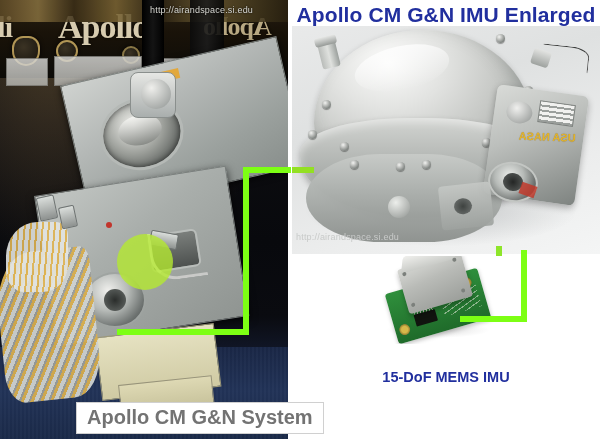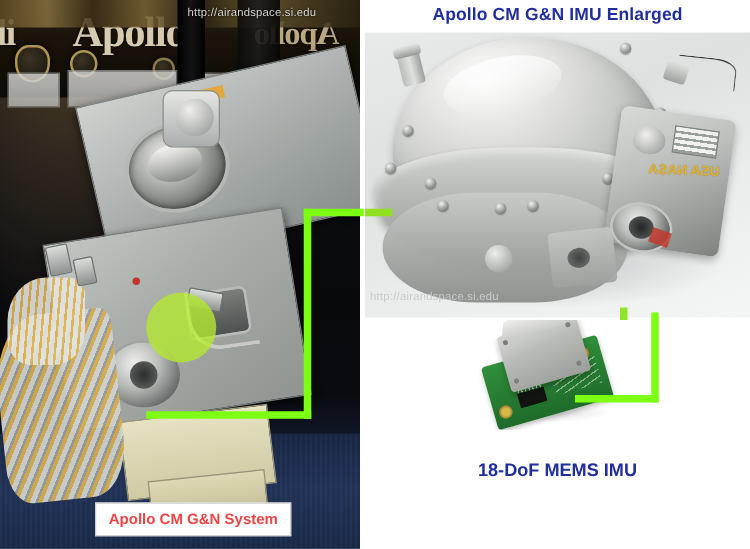--- a/index.html
+++ b/index.html
@@ -91,21 +91,21 @@
   .gn-wire{position:absolute;left:150px;top:230px;width:52px;height:46px;
     border-left:3px solid #e8e8e6;border-bottom:3px solid #cfcfcd;border-radius:0 0 0 26px;
     transform:rotate(-8deg);opacity:.9;}
   .gn-red{position:absolute;left:106px;top:222px;width:6px;height:6px;border-radius:50%;background:#c2352c;}
 
   .wm-left{position:absolute;left:150px;top:5px;font-size:9px;color:#d7d7d2;
     text-shadow:0 0 2px #000;letter-spacing:.2px;}
 
   .label-box{position:absolute;left:76px;top:402px;padding:3px 10px 4px;background:#ffffff;
     border:1px solid #d0d0d0;}
-  .label-box span{color:#ef4444;font-weight:bold;font-size:12px;letter-spacing:0px;}
+  .label-box span{color:#737373;font-weight:bold;font-size:20px;letter-spacing:0px;}
 
   
   .photo-imu{position:absolute;left:292px;top:26px;width:308px;height:228px;overflow:hidden;
     background:linear-gradient(160deg,#e9eaea 0%,#dfe1e1 35%,#eceded 70%,#f4f5f5 100%);}
   .imu-shadow{position:absolute;left:14px;top:150px;width:270px;height:70px;border-radius:50%;
     background:radial-gradient(ellipse,rgba(120,125,128,.35),rgba(255,255,255,0) 72%);}
   .imu-dome{position:absolute;left:22px;top:4px;width:218px;height:150px;
     border-radius:50% 50% 46% 46%/62% 62% 38% 38%;
     background:radial-gradient(ellipse at 34% 22%,#fbfbfa 0%,#e2e3e1 28%,#c6c8c5 55%,#aaaeab 78%,#909491 100%);
     box-shadow:inset -8px -10px 18px rgba(80,85,82,.35),0 2px 6px rgba(0,0,0,.18);}
@@ -190,21 +190,21 @@
   .conn-a-v{left:243px;top:167px;width:6px;height:168px;}
   .conn-a-h-top{left:243px;top:167px;width:48px;height:6px;}
   .conn-a-h-bot{left:117px;top:329px;width:132px;height:6px;}
   .conn-a-stub{left:292px;top:167px;width:22px;height:6px;background:#93e022;}
   .conn-b-v{left:521px;top:250px;width:6px;height:72px;}
   .conn-b-h{left:460px;top:316px;width:67px;height:6px;}
   .conn-b-stub{left:496px;top:246px;width:6px;height:10px;background:#8ee52a;}
 
   
   .title-imu{position:absolute;left:292px;top:3px;width:308px;text-align:center;
-    color:#212f9e;font-weight:bold;font-size:14px;letter-spacing:.1px;}
+    color:#212f9e;font-weight:bold;font-size:21px;letter-spacing:.1px;}
   .caption-mems{position:absolute;left:292px;top:368px;width:308px;text-align:center;
     color:#212f9e;font-weight:bold;font-size:14.5px;line-height:18px;}
 </style>
 </head>
 <body>
 
 <div id="page">
 
   <div class="photo-left">
     <div class="ml-hall"></div>
@@ -305,16 +305,16 @@
   <div class="gl conn-a-h-bot"></div>
   <div class="gl conn-a-v"></div>
   <div class="gl conn-a-h-top"></div>
   <div class="gl conn-a-stub"></div>
   <div class="gl conn-b-stub"></div>
   <div class="gl conn-b-v"></div>
   <div class="gl conn-b-h"></div>
 
   <div class="title-imu">Apollo CM G&amp;N IMU Enlarged</div>
   <div class="caption-mems">
-    <div>18-DoF MEMS IMU</div>
+    <div>15-DoF MEMS IMU</div>
   </div>
 
 </div>
 
 </body></html>

